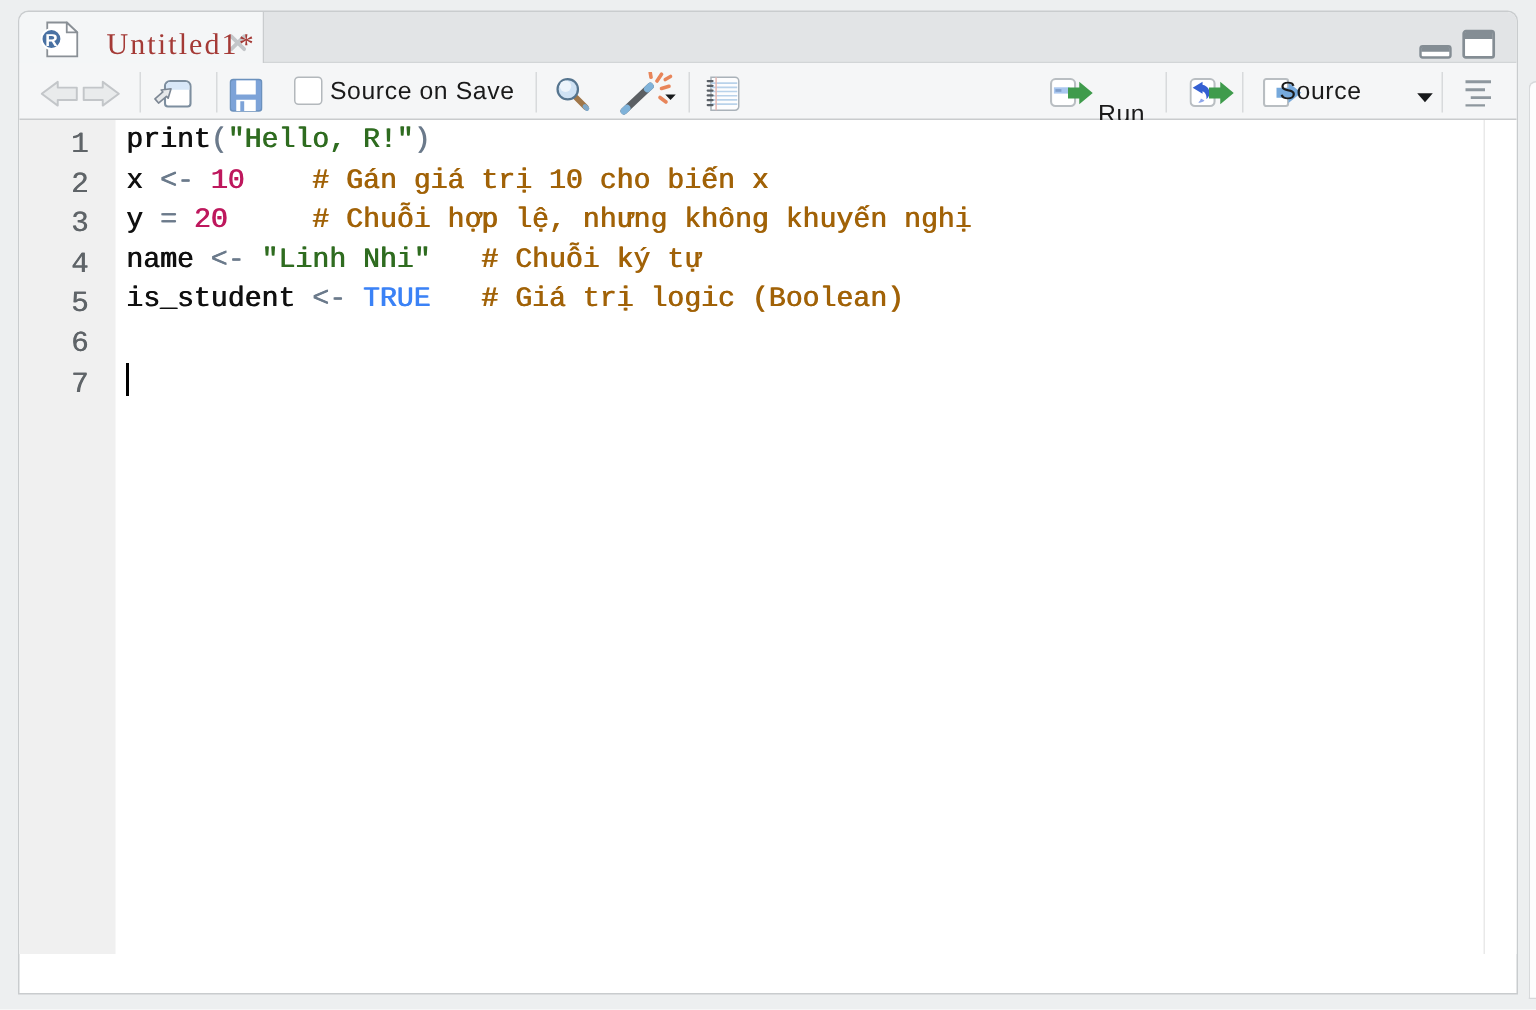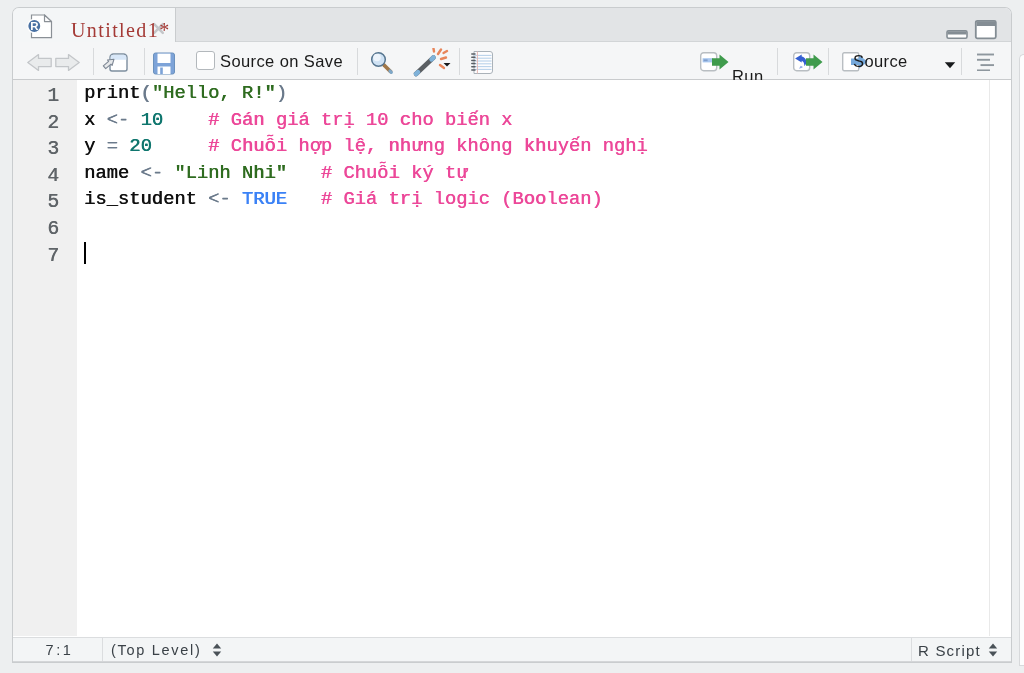--- a/index.html
+++ b/index.html
@@ -18,23 +18,23 @@
   .sep{top:5px;width:1px;height:27px;background:#d8dadc;}
   .tbtext{font-size:16.5px;color:#1a1a1a;letter-spacing:0.4px;text-align:center;}
   
   #editor{left:0;top:72px;width:998px;height:556px;background:#fff;overflow:hidden;}
   #gutter{left:0;top:0;width:64px;height:556px;background:#f0f0f0;}
   #gutternums{left:0;top:3px;width:46px;text-align:right;color:#5f6468;text-shadow:0.4px 0 0 currentColor;
       font-family:"Liberation Mono",monospace;font-size:19.5px;line-height:26.6px;white-space:pre;}
   #code{left:71px;top:0;font-family:"Liberation Mono",monospace;font-size:18.8px;
       line-height:26.6px;white-space:pre;color:#101010;text-shadow:0.55px 0 0 currentColor;}
   .s{color:#2f6c20;}  
-  .n{color:#0f766e;}  
+  .n{color:#be185d;}  
   .t{color:#3b82f6;}  
-  .c{color:#ec4899;text-align:right;}  
+  .c{color:#a16207;text-align:right;}  
   .o{color:#6b7a8b;}  
   #cursor{left:71px;top:162px;width:2px;height:22px;background:#000;}
   #vline{left:976px;top:0;width:1px;height:556px;background:#e9e9e9;}
   
   #status{left:0;top:629px;width:998px;height:23px;background:#f3f5f6;
           border-top:1px solid #dbdddf;border-bottom:1px solid #d4d6d8;
           font-size:14.5px;color:#3a4147;letter-spacing:1.7px;}
   .cellsep{top:0;width:1px;height:23px;background:#dbdddf;}
 </style>
 </head>
@@ -182,30 +182,15 @@
 7</div>
     <div id="vline" class="abs"></div>
     <div id="code" class="abs"><span>print</span><span class="o">(</span><span class="s">"Hello, R!"</span><span class="o">)</span>
 x <span class="o">&lt;-</span> <span class="n">10</span>    <span class="c"># Gán giá trị 10 cho biến x</span>
 y <span class="o">=</span> <span class="n">20</span>     <span class="c"># Chuỗi hợp lệ, nhưng không khuyến nghị</span>
 name <span class="o">&lt;-</span> <span class="s">"Linh Nhi"</span>   <span class="c"># Chuỗi ký tự</span>
 is_student <span class="o">&lt;-</span> <span class="t">TRUE</span>   <span class="c"># Giá trị logic (Boolean)</span></div>
     <div id="cursor" class="abs"></div>
   </div>
 
-  <div id="status" class="abs">
-    <div class="cellsep abs" style="left:89px"></div>
-    <div class="abs" style="left:2px;top:4px;width:89px;text-align:center;letter-spacing:2.6px;">7:1</div>
-    <div class="abs" style="left:98px;top:4px;">(Top Level)</div>
-    <svg class="abs" style="left:199px;top:5px" width="10" height="14" viewBox="0 0 10 14">
-      <path d="M5 0.5 L9.2 5.5 L0.8 5.5 Z" fill="#4a5258"></path>
-      <path d="M5 13.5 L9.2 8.5 L0.8 8.5 Z" fill="#4a5258"></path>
-    </svg>
-    <div class="cellsep abs" style="left:898px"></div>
-    <div class="abs" style="left:905px;top:3.5px;font-size:15px;letter-spacing:1.2px;">R Script</div>
-    <svg class="abs" style="left:975px;top:5px" width="10" height="14" viewBox="0 0 10 14">
-      <path d="M5 0.5 L9.2 5.5 L0.8 5.5 Z" fill="#4a5258"></path>
-      <path d="M5 13.5 L9.2 8.5 L0.8 8.5 Z" fill="#4a5258"></path>
-    </svg>
-  </div>
 </div>
 
 <div class="abs" style="left:1019px;top:54px;width:5px;height:610px;background:#fdfdfd;border:1px solid #d7d9db;border-right:none;border-radius:5px 0 0 0;"></div>
 
 </body></html>

